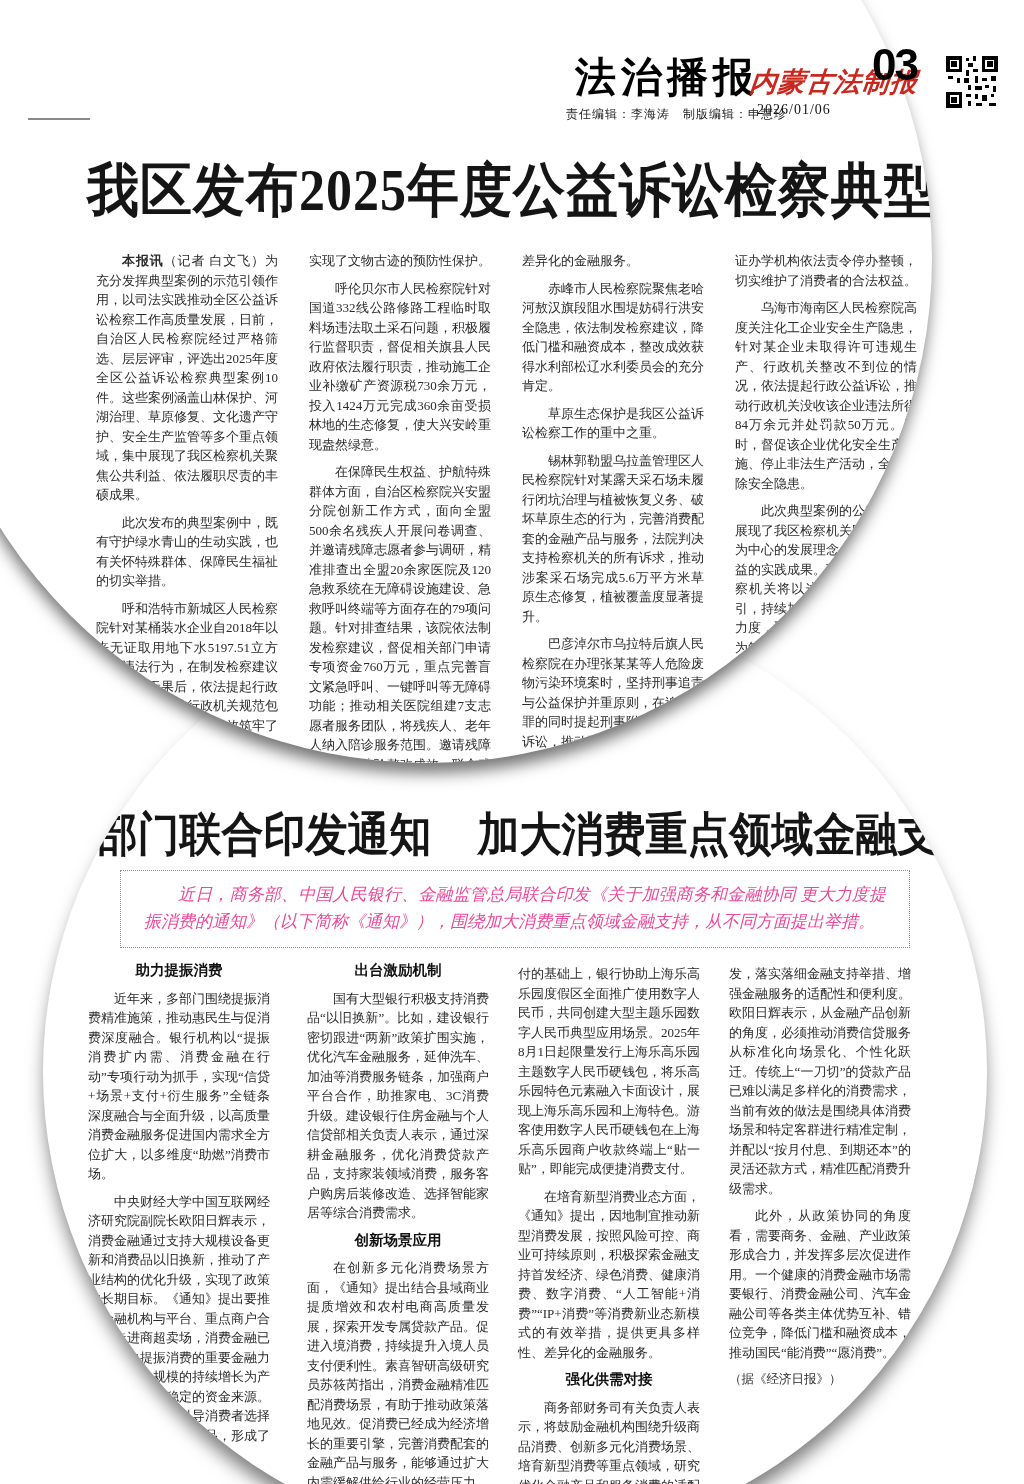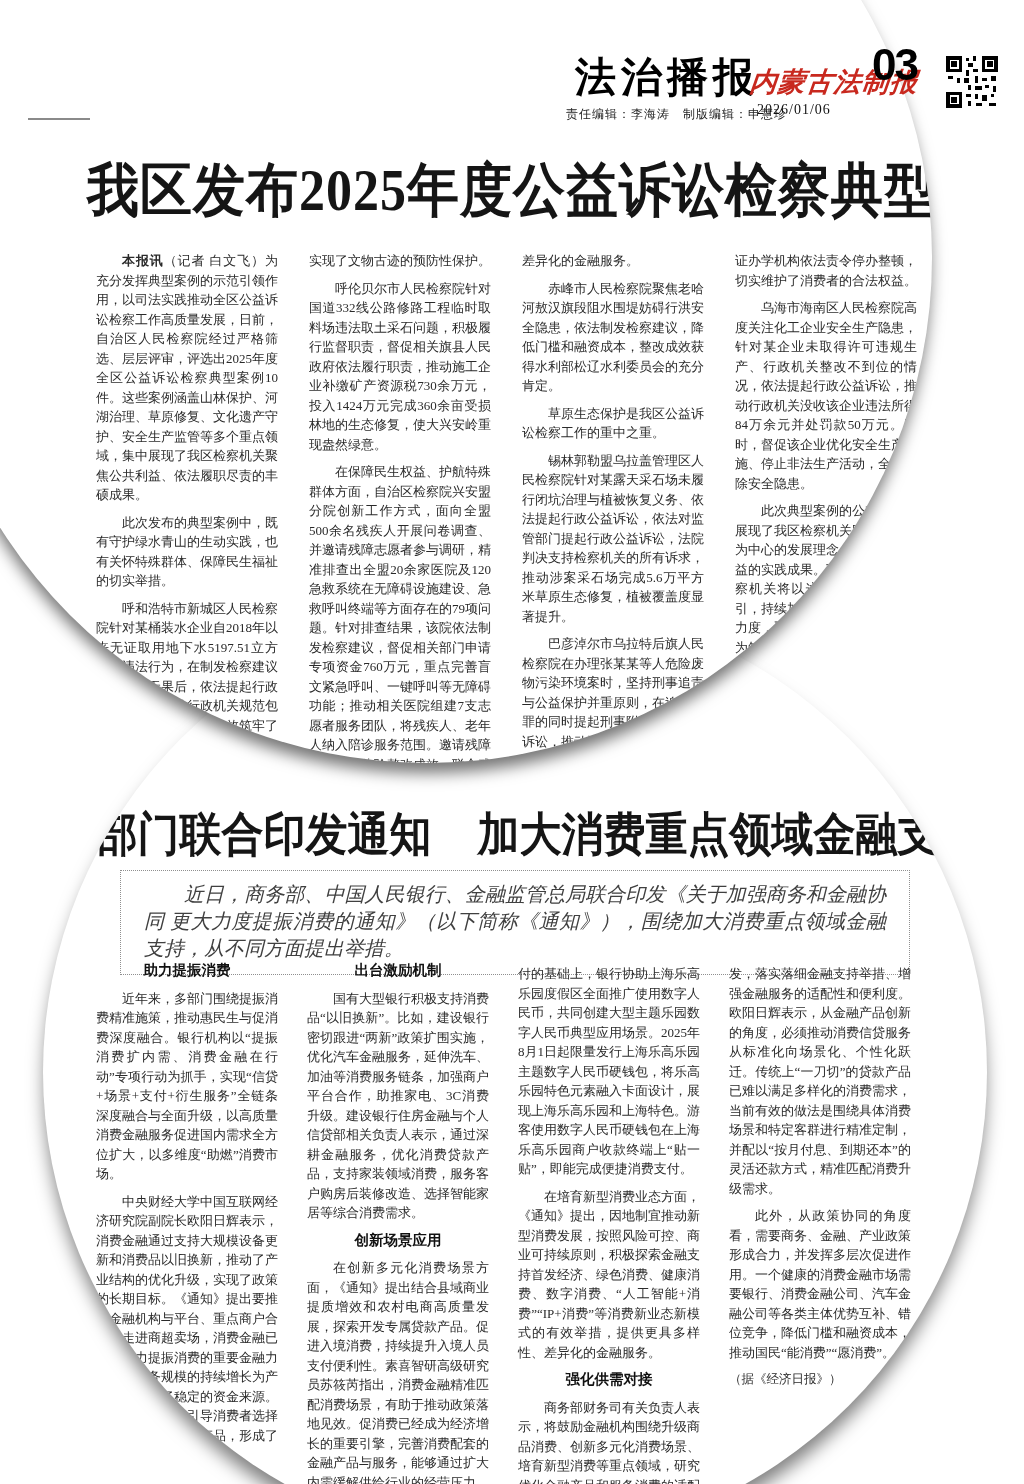--- a/index.html
+++ b/index.html
@@ -41,24 +41,24 @@
   .col p.cont{text-indent:0;}
   .lead-label{font-weight:bold;}
   
   .article2{position:absolute;left:0;top:790px;width:1024px;height:694px;z-index:3;
       clip-path:circle(472px at 515px 282px);}
   .headline2{position:absolute;left:95px;top:14px;width:845px;display:flex;justify-content:center;
       gap:46px;font-size:42px;font-weight:bold;color:#151515;white-space:nowrap;
       font-family:"Liberation Serif",serif;transform:scaleY(1.1);transform-origin:top left;}
   .introbox{position:absolute;left:120px;top:80px;width:742px;border:1px dotted #8f8f8f;
       padding:10px 23px 12px 23px;}
-  .introbox p{margin:0;text-indent:2em;font-size:20px;line-height:27px;font-style:italic;
-      color:#404040;text-align:justify;}
+  .introbox p{margin:0;text-indent:2em;font-size:17px;line-height:27px;font-style:italic;
+      color:#ec4899;text-align:justify;}
   .a2col{top:166px;height:520px;}
-  .d1{left:88px;} .d2{left:299px;} .d3{left:510px;} .d4{left:721px;}
+  .d1{left:80px;} .d2{left:299px;} .d3{left:510px;} .d4{left:721px;}
   .subhead{font-weight:bold;text-align:center;text-indent:0 !important;
       font-family:"Liberation Sans","DejaVu Sans",sans-serif;font-size:14.5px;
       margin:5px 0 5px 0 !important;color:#111;}
   .attribution{text-indent:0 !important;margin-top:2px !important;font-size:12.5px;}
 </style>
 </head>
 <body>
 
 <div class="disc disc2"></div>
 <div class="disc disc1"></div>
@@ -124,21 +124,21 @@
     <p class="cont">实现了文物古迹的预防性保护。</p>
     <p>呼伦贝尔市人民检察院针对国道332线公路修路工程临时取料场违法取土采石问题，积极履行监督职责，督促相关旗县人民政府依法履行职责，推动施工企业补缴矿产资源税730余万元，投入1424万元完成360余亩受损林地的生态修复，使大兴安岭重现盎然绿意。</p>
     <p>在保障民生权益、护航特殊群体方面，自治区检察院兴安盟分院创新工作方式，面向全盟500余名残疾人开展问卷调查、并邀请残障志愿者参与调研，精准排查出全盟20余家医院及120急救系统在无障碍设施建设、急救呼叫终端等方面存在的79项问题。针对排查结果，该院依法制发检察建议，督促相关部门申请专项资金760万元，重点完善盲文紧急呼叫、一键呼叫等无障碍功能；推动相关医院组建7支志愿者服务团队，将残疾人、老年人纳入陪诊服务范围。邀请残障人士全程体验整改成效，联合残联、民政等部门召开听证会，切实提升了特殊群体就医的获得感和幸福感。</p>
     <p>围绕河湖安全与生态治理，多地检察机关协同发力。通辽市霍林郭勒市人民检察院依托“河湖长＋检察长”协作机制，针对河道“四乱”治理不力问题，通过行政公益诉讼督促行政机关落实河道巡查管理制度，并集中开展河道垃圾清理及病死畜禽无害化处理专项整治，促使受损</p>
   </div>
 
   <div class="col a1col c3">
     <p class="cont">差异化的金融服务。</p>
     <p>赤峰市人民检察院聚焦老哈河敖汉旗段阻水围堤妨碍行洪安全隐患，依法制发检察建议，降低门槛和融资成本，整改成效获得水利部松辽水利委员会的充分肯定。</p>
     <p>草原生态保护是我区公益诉讼检察工作的重中之重。</p>
-    <p>锡林郭勒盟乌拉盖管理区人民检察院针对某露天采石场未履行闭坑治理与植被恢复义务、依法提起行政公益诉讼，依法对监管部门提起行政公益诉讼，法院判决支持检察机关的所有诉求，推动涉案采石场完成5.6万平方米草原生态修复，植被覆盖度显著提升。</p>
+    <p>锡林郭勒盟乌拉盖管理区人民检察院针对某露天采石场未履行闭坑治理与植被恢复义务、破坏草原生态的行为，完善消费配套的金融产品与服务，法院判决支持检察机关的所有诉求，推动涉案采石场完成5.6万平方米草原生态修复，植被覆盖度显著提升。</p>
     <p>巴彦淖尔市乌拉特后旗人民检察院在办理张某某等人危险废物污染环境案时，坚持刑事追责与公益保护并重原则，在追诉犯罪的同时提起刑事附带民事公益诉讼，推动法院判令相关责任人承担生态修复责任及相应费用，最终使受损草原重焕生机。</p>
     <p>此外，检察机关还积极关注民生热点与安全生产领域，不断强化法律监督。</p>
     <p>鄂尔多斯市东胜区人民检察院针对辖区部分校外培训机构存在的无证办学、未设专用账户及“退费难”等突出问题，通过行政公益诉讼推动相关部门加强预收费监管，并督促15家培训机构补办办学许可证。同时，对无</p>
   </div>
 
   <div class="col a1col c4">
     <p class="cont">证办学机构依法责令停办整顿，切实维护了消费者的合法权益。</p>
     <p>乌海市海南区人民检察院高度关注化工企业安全生产隐患，针对某企业未取得许可违规生产、行政机关整改不到位的情况，依法提起行政公益诉讼，推动行政机关没收该企业违法所得84万余元并处罚款50万元。同时，督促该企业优化安全生产措施、停止非法生产活动，全面消除安全隐患。</p>
     <p>此次典型案例的公布，生动展现了我区检察机关践行以人民为中心的发展理念、守护公共利益的实践成果。下一步，全区检察机关将以这些典型案例为指引，持续加大公益诉讼检察工作力度，聚焦群众急难愁盼问题，为筑牢我国北方重要生态安全屏障、助力内蒙古高质量发展贡献检察力量。</p>
   </div>

